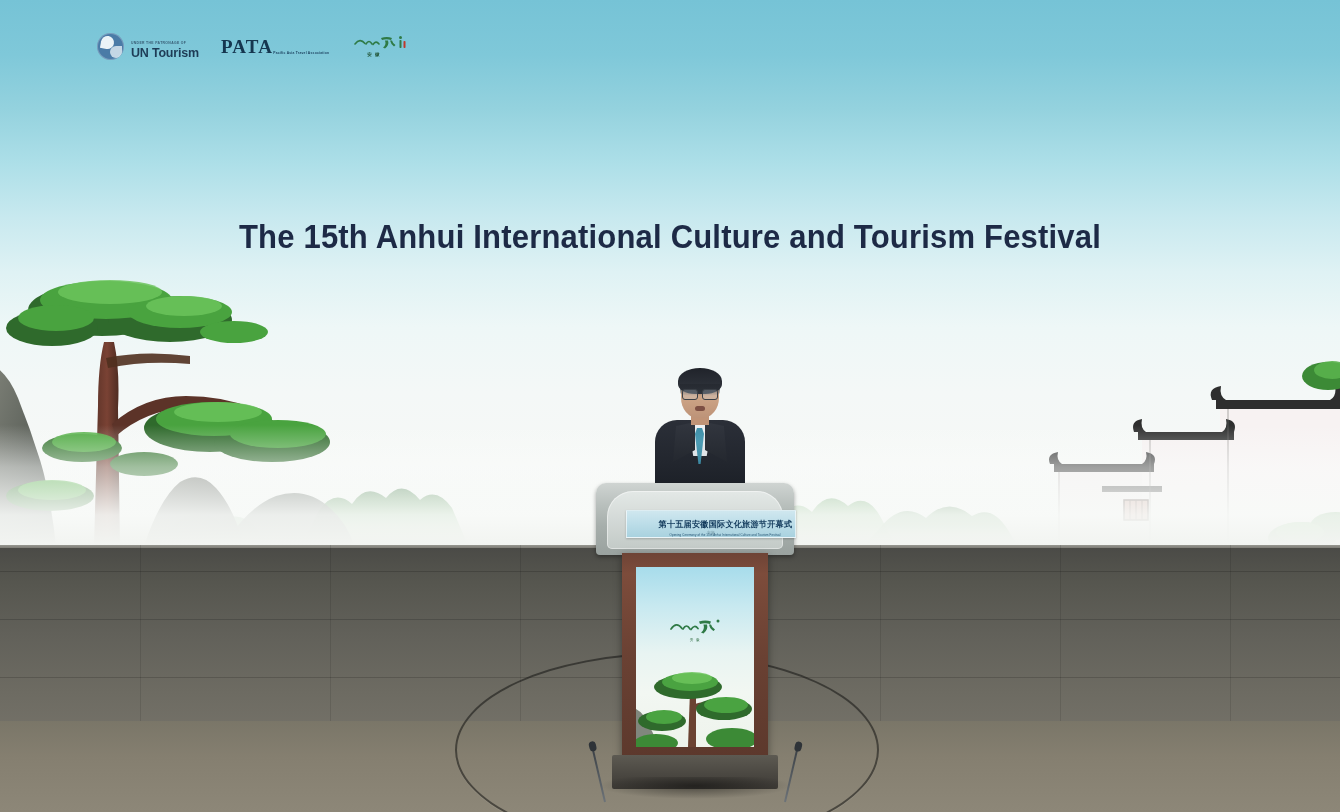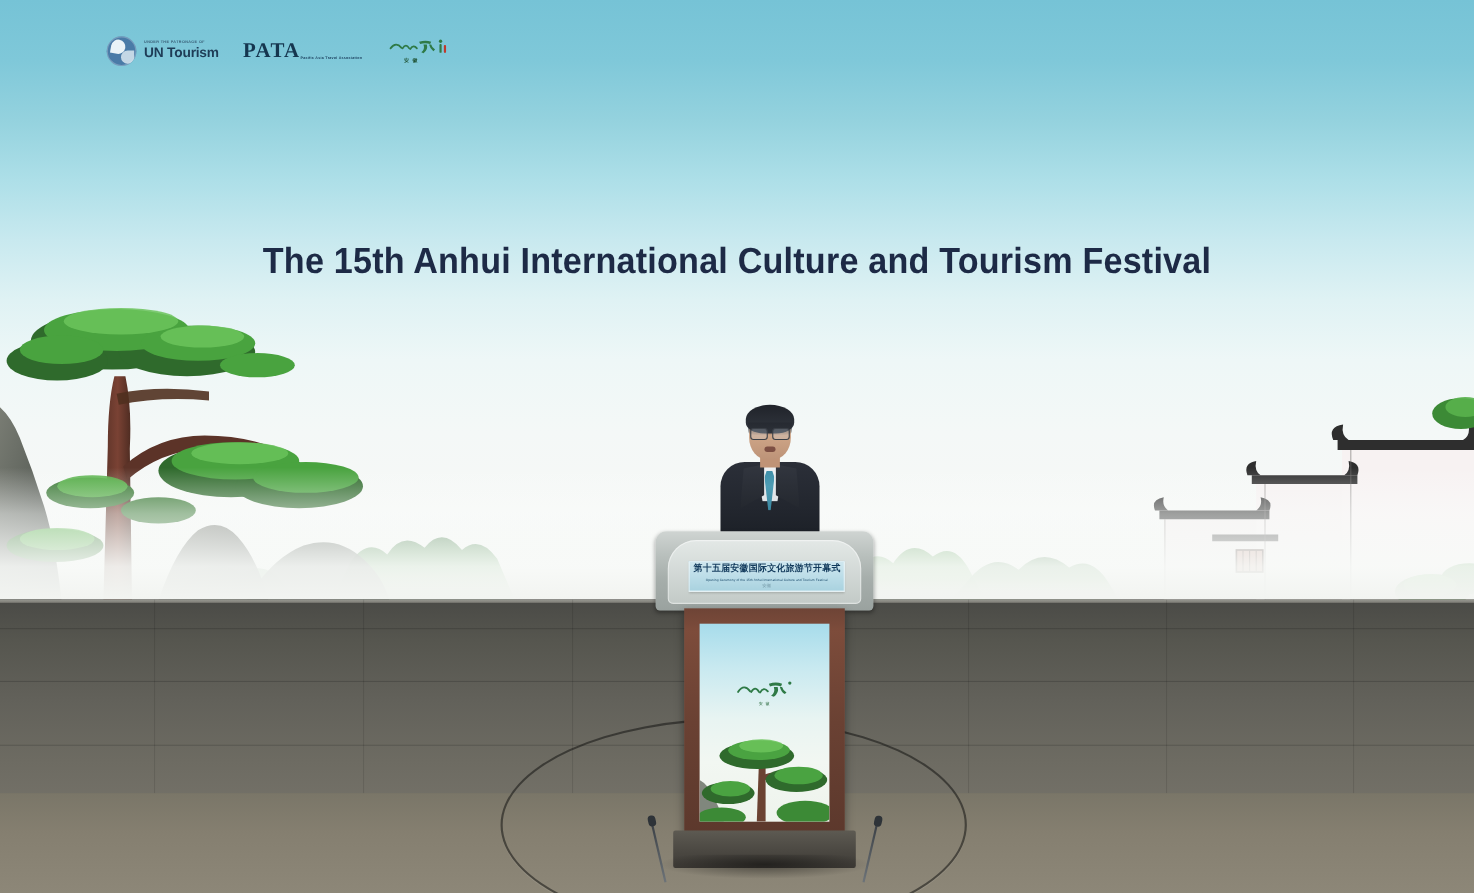--- a/index.html
+++ b/index.html
@@ -22,21 +22,21 @@
   }
 
   
   #logo-row{
     position:absolute;left:97px;top:26px;height:40px;
     display:flex;align-items:center;gap:0px;
   }
   .logo-block{display:flex;align-items:flex-end;}
 
   
-  #un-logo{display:flex;align-items:center;gap:7px;}
+  #un-logo{display:flex;align-items:flex-end;gap:7px;}
   .un-globe{
     width:27px;height:27px;border-radius:50%;
     background:#4a7ba7;position:relative;overflow:hidden;flex:0 0 auto;
     box-shadow:inset 0 0 0 1px rgba(255,255,255,.25);
   }
   .un-globe:before{
     content:"";position:absolute;left:4px;top:3px;width:13px;height:13px;
     border-radius:50% 50% 50% 0;background:#eaf3f7;transform:rotate(10deg);
   }
   .un-globe:after{
@@ -134,22 +134,23 @@
   #podium-arch{
     position:absolute;left:11px;top:36px;width:176px;height:58px;
     background:linear-gradient(180deg,#e3e8e6,#c3cac7);
     border-radius:26px 26px 5px 5px;
     box-shadow:inset 0 0 0 1px rgba(255,255,255,.45);
   }
   #sign-plate{
     position:absolute;left:30px;top:55px;width:140px;height:26px;
     background:linear-gradient(180deg,#cfe7ef 0%,#bcdde8 50%,#a9d2df 100%);
     border:1px solid rgba(255,255,255,.6);
-    display:flex;flex-direction:column;align-items:center;justify-content:flex-start;
+    display:flex;flex-direction:column;align-items:center;justify-content:flex-end;
     box-shadow:0 1px 2px rgba(0,0,0,.2);
+    padding-left:28px;
   }
   #sign-cn{font-size:8.5px;font-weight:700;color:#123a5c;letter-spacing:.3px;
            white-space:nowrap;transform:scaleX(.95);}
   #sign-en{font-size:2.9px;color:#1b4a6b;letter-spacing:.12px;margin-top:2px;
            white-space:nowrap;}
   #sign-mark{position:absolute;left:50%;bottom:2px;transform:translateX(-50%);
              font-size:4px;color:#5b7f8e;opacity:.7;white-space:nowrap;}
 
   #podium-body{
     position:absolute;left:26px;top:98px;width:146px;height:208px;

